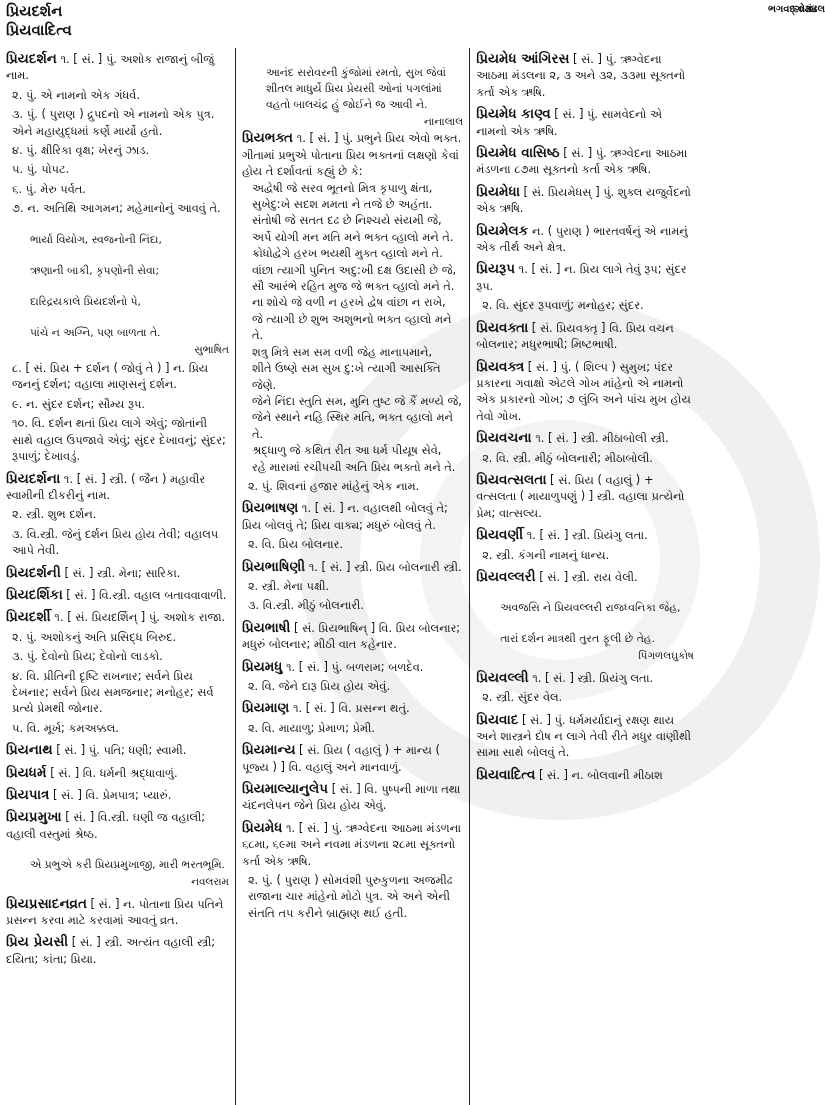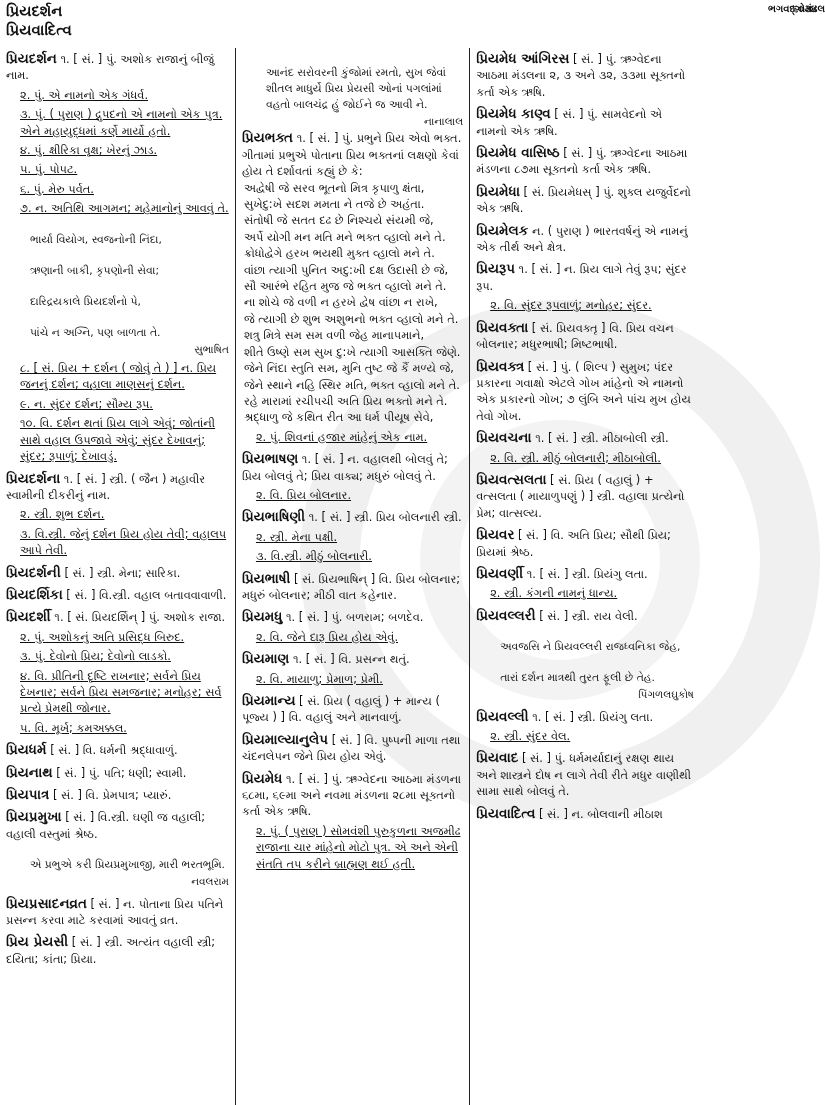--- a/index.html
+++ b/index.html
@@ -14,25 +14,25 @@
   .hdr-center { position:absolute; left:0; width:825px; top:3px; text-align:right; font-weight:bold; font-size:10px; }
   .hdr-right { position:absolute; right:8px; top:3px; font-weight:bold; font-size:10px; }
   .cols { position:absolute; left:0; top:48px; width:700px; height:1057px; display:flex; z-index:1; }
   .col { box-sizing:border-box; padding:2px 6px 0 6px; overflow:hidden; font-size:11.4px; line-height:16.4px; }
   .col1 { width:278px; border-right:1.5px solid #222; }
   .col2 { width:276px; border-right:1.5px solid #222; }
   .col3 { width:271px; }
   .entry { margin:0 0 5px 0; }
   .hw { font-weight:bold; font-size:13.5px; }
   .def { }
-  .sense { margin:3px 0 0 14px;text-decoration:underline; }
+  .sense { margin:3px 0 0 6px; }
   .cont { }
   .quote { margin:15px 0 0 24px; font-size:10.8px; line-height:16px; }
   .quote-src { text-align:right; font-size:10.5px; }
-  .poem { margin:0 0 0 2px; }
+  .poem { margin:0 0 0 10px; }
 </style>
 </head>
 <body>
 
 <div class="watermark"></div>
 <div class="watermark2"></div>
 
 <div class="header">
   <div class="hdr-left">
     <div>પ્રિયદર્શન</div>
@@ -73,24 +73,24 @@
         <div class="cont"><span class="hw">પ્રિયદર્શિકા</span> <span class="def">[ સં. ] વિ.સ્ત્રી. વહાલ બતાવવાવાળી.</span></div>
       </div>
       <div class="entry">
         <div class="cont"><span class="hw">પ્રિયદર્શી</span> <span class="def">૧. [ સં. પ્રિયદર્શિન્ ] પું. અશોક રાજા.</span></div>
         <div class="sense">૨. પું. અશોકનું અતિ પ્રસિદ્ધ બિરુદ.</div>
         <div class="sense">૩. પું. દેવોનો પ્રિય; દેવોનો લાડકો.</div>
         <div class="sense">૪. વિ. પ્રીતિની દૃષ્ટિ રાખનાર; સર્વને પ્રિય દેખનાર; સર્વને પ્રિય સમજનાર; મનોહર; સર્વ પ્રત્યે પ્રેમથી જોનાર.</div>
         <div class="sense">૫. વિ. મૂર્ખ; કમઅક્કલ.</div>
       </div>
       <div class="entry">
+        <div class="cont"><span class="hw">પ્રિયનાથ</span> <span class="def">[ સં. ] પું. પતિ; ધણી; સ્વામી.</span></div>
+      </div>
+      <div class="entry">
         <div class="cont"><span class="hw">પ્રિયધર્મ</span> <span class="def">[ સં. ] વિ. ધર્મની શ્રદ્ધાવાળું.</span></div>
-      </div>
-      <div class="entry">
-        <div class="cont"><span class="hw">પ્રિયનાથ</span> <span class="def">[ સં. ] પું. પતિ; ધણી; સ્વામી.</span></div>
       </div>
       <div class="entry">
         <div class="cont"><span class="hw">પ્રિયપાત્ર</span> <span class="def">[ સં. ] વિ. પ્રેમપાત્ર; પ્યારું.</span></div>
       </div>
       <div class="entry">
         <div class="cont"><span class="hw">પ્રિયપ્રમુખા</span> <span class="def">[ સં. ] વિ.સ્ત્રી. ઘણી જ વહાલી; વહાલી વસ્તુમાં શ્રેષ્ઠ.</span></div>
         <div class="quote">એ પ્રભુએ કરી પ્રિયપ્રમુખાજી, મારી ભરતભૂમિ.</div>
         <div class="quote-src">નવલરામ</div>
       </div>
       <div class="entry">
@@ -111,22 +111,22 @@
         <div class="poem">અર્પે યોગી મન મતિ મને ભક્ત વ્હાલો મને તે.</div>
         <div class="poem">ક્રોધોદ્વેગે હરખ ભયથી મુક્ત વ્હાલો મને તે.</div>
         <div class="poem">વાંછા ત્યાગી પુનિત અદુ:ખી દક્ષ ઉદાસી છે જે,</div>
         <div class="poem">સૌ આરંભે રહિત મુજ જે ભક્ત વ્હાલો મને તે.</div>
         <div class="poem">ના શોચે જે વળી ન હરખે દ્વેષ વાંછા ન રાખે,</div>
         <div class="poem">જે ત્યાગી છે શુભ અશુભનો ભક્ત વ્હાલો મને તે.</div>
         <div class="poem">શત્રુ મિત્રે સમ સમ વળી જેહ માનાપમાને,</div>
         <div class="poem">શીતે ઉષ્ણે સમ સુખ દુ:ખે ત્યાગી આસક્તિ જેણે.</div>
         <div class="poem">જેને નિંદા સ્તુતિ સમ, મુનિ તુષ્ટ જે કૈં મળ્યે જે,</div>
         <div class="poem">જેને સ્થાને નહિ સ્થિર મતિ, ભક્ત વ્હાલો મને તે.</div>
+        <div class="poem">શ્રદ્ધાળુ જે કથિત રીત આ ધર્મ પીયૂષ સેવે,</div>
         <div class="poem">રહે મારામાં રચીપચી અતિ પ્રિય ભક્તો મને તે.</div>
-        <div class="poem">શ્રદ્ધાળુ જે કથિત રીત આ ધર્મ પીયૂષ સેવે,</div>
         <div class="sense">૨. પું. શિવનાં હજાર માંહેનું એક નામ.</div>
       </div>
       <div class="entry">
         <div class="cont"><span class="hw">પ્રિયભાષણ</span> <span class="def">૧. [ સં. ] ન. વહાલથી બોલવું તે; પ્રિય બોલવું તે; પ્રિય વાક્ય; મધુરું બોલવું તે.</span></div>
         <div class="sense">૨. વિ. પ્રિય બોલનાર.</div>
       </div>
       <div class="entry">
         <div class="cont"><span class="hw">પ્રિયભાષિણી</span> <span class="def">૧. [ સં. ] સ્ત્રી. પ્રિય બોલનારી સ્ત્રી.</span></div>
         <div class="sense">૨. સ્ત્રી. મેના પક્ષી.</div>
         <div class="sense">૩. વિ.સ્ત્રી. મીઠું બોલનારી.</div>
@@ -178,23 +178,20 @@
       </div>
       <div class="entry">
         <div class="cont"><span class="hw">પ્રિયવક્ત્ર</span> <span class="def">[ સં. ] પું. ( શિલ્પ ) સુમુખ; પંદર પ્રકારના ગવાક્ષો એટલે ગોખ માંહેનો એ નામનો એક પ્રકારનો ગોખ; ૭ લુંબિ અને પાંચ મુખ હોય તેવો ગોખ.</span></div>
       </div>
       <div class="entry">
         <div class="cont"><span class="hw">પ્રિયવચના</span> <span class="def">૧. [ સં. ] સ્ત્રી. મીઠાબોલી સ્ત્રી.</span></div>
         <div class="sense">૨. વિ. સ્ત્રી. મીઠું બોલનારી; મીઠાબોલી.</div>
       </div>
       <div class="entry">
         <div class="cont"><span class="hw">પ્રિયવત્સલતા</span> <span class="def">[ સં. પ્રિય ( વહાલું ) + વત્સલતા ( માયાળુપણું ) ] સ્ત્રી. વહાલા પ્રત્યેનો પ્રેમ; વાત્સલ્ય.</span></div>
-      </div>
-      <div class="entry">
-        <div class="cont"><span class="hw">પ્રિયવર</span> <span class="def">[ સં. ] વિ. અતિ પ્રિય; સૌથી પ્રિય; પ્રિયમાં શ્રેષ્ઠ.</span></div>
       </div>
       <div class="entry">
         <div class="cont"><span class="hw">પ્રિયવર્ણી</span> <span class="def">૧. [ સં. ] સ્ત્રી. પ્રિયંગુ લતા.</span></div>
         <div class="sense">૨. સ્ત્રી. કંગની નામનું ધાન્ય.</div>
       </div>
       <div class="entry">
         <div class="cont"><span class="hw">પ્રિયવલ્લરી</span> <span class="def">[ સં. ] સ્ત્રી. રાય વેલી.</span></div>
         <div class="quote">અવજસિ ને પ્રિયવલ્લરી રાજધ્વનિકા જેહ,</div>
         <div class="quote">તારાં દર્શન માત્રથી તુરત ફૂલી છે તેહ.</div>
         <div class="quote-src">પિંગળલઘુકોષ</div>

